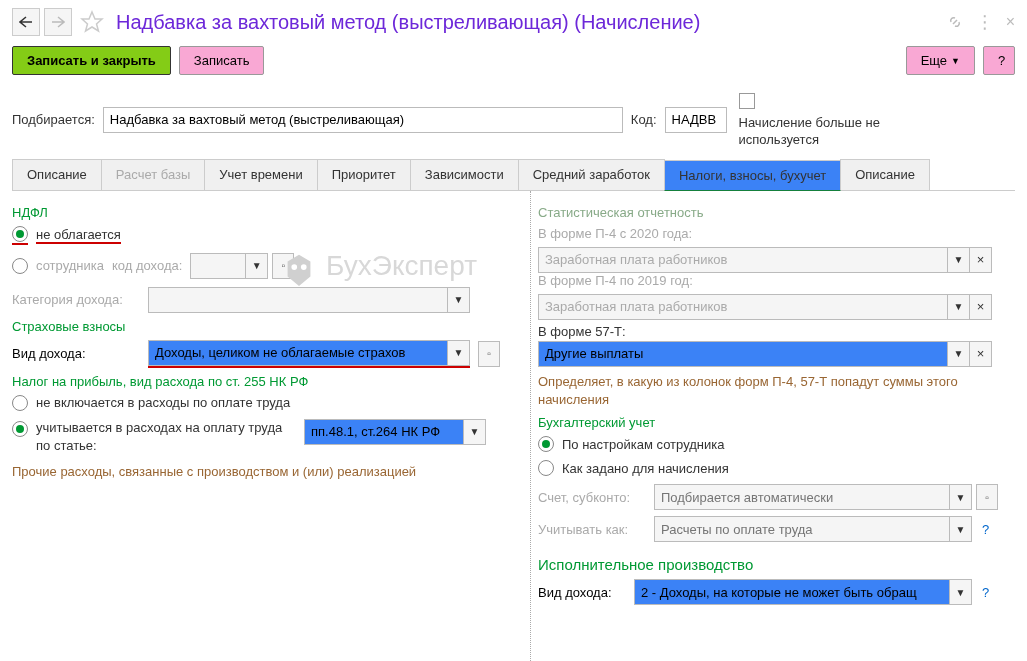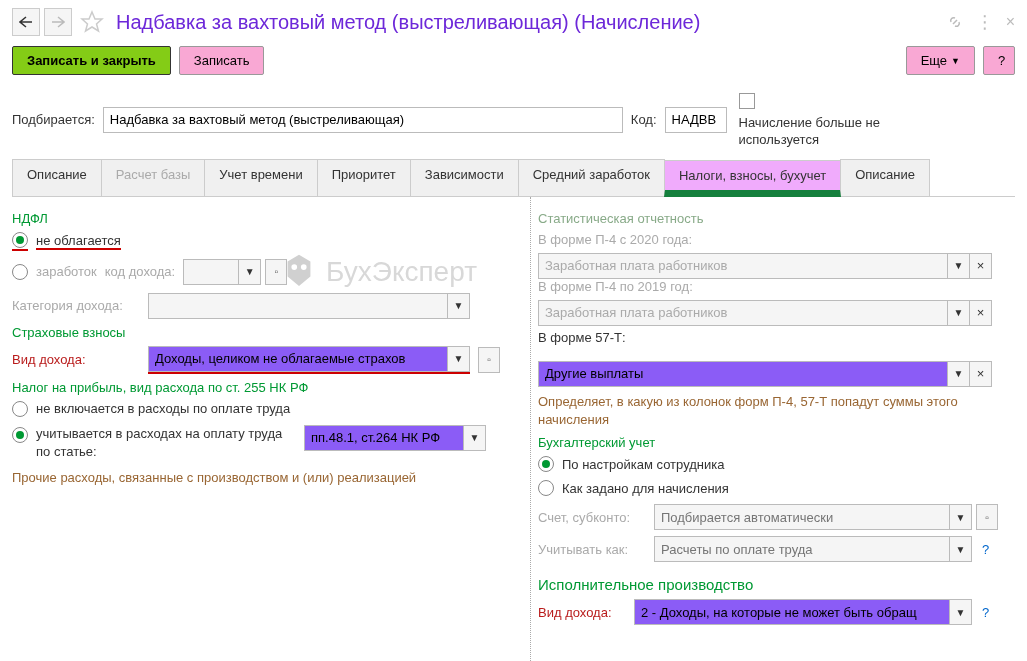--- a/index.html
+++ b/index.html
@@ -25,58 +25,58 @@
     .input { border: 1px solid #bbb; padding: 4px 6px; font-size: 13px; height: 26px; }
     .input-name { width: 520px; }
     .input-code { width: 62px; }
     .checkbox-wrap { display: flex; align-items: flex-start; gap: 6px; margin-left: 4px; flex-direction: column; }
     .checkbox { width: 16px; height: 16px; border: 1px solid #999; margin-top: 2px; }
     .checkbox-label { max-width: 170px; line-height: 1.3; }
     
     .tabs { display: flex; border-bottom: 1px solid #ccc; margin: 0 12px; }
     .tab { padding: 7px 14px; border: 1px solid #ccc; border-bottom: none; background: #f0f0f0; cursor: pointer; margin-right: -1px; font-size: 13px; }
     .tab.disabled { color: #aaa; }
-    .tab.active { background: #f0abfc; border-bottom: 7px solid #15803d; position: relative; top: 1px; }
+    .tab.active { background: #3b82f6; border-bottom: 1px solid #15803d; position: relative; top: 1px; }
     
     .content { display: flex; padding: 10px 12px; gap: 16px; }
     .col { flex: 1; }
     .col-left { flex: 0 0 510px; }
     .col-right { position: relative; }
     .col-divider { position: absolute; left: -8px; top: -10px; bottom: -100px; border-left: 1px dotted #aaa; }
     
     .section-title { color: #009933; font-size: 13px; margin: 4px 0 6px; }
     .section-title.muted { color: #88aa88; }
     .section-title.big { font-size: 15px; margin-top: 14px; }
     
     .radio-row { display: flex; align-items: center; gap: 8px; margin: 4px 0 8px; }
     .radio { width: 16px; height: 16px; border: 1px solid #888; border-radius: 50%; display: inline-flex; align-items: center; justify-content: center; flex-shrink: 0; }
     .radio.checked::after { content: ''; width: 8px; height: 8px; border-radius: 50%; background: #009933; }
     .radio-label { cursor: pointer; }
     .underline-red { border-bottom: 2px solid #cc0000; padding-bottom: 0; }
     .underline-wrap { display: inline-block; border-bottom: 2px solid #cc0000; padding-bottom: 1px; }
     
     .field-row { display: flex; align-items: center; gap: 6px; margin: 6px 0; }
-    .field-label { color: #b91c1c; min-width: 130px; }
+    .field-label { color: #000000; min-width: 130px; }
     .field-label.muted { color: #aaa; }
     .select-group { display: flex; }
-    .select-input { border: 1px solid #bbb; padding: 3px 6px; height: 26px; background: #8b5cf6; font-size: 13px; }
+    .select-input { border: 1px solid #bbb; padding: 3px 6px; height: 26px; background: #3b82f6; font-size: 13px; }
     .select-input.disabled { background: #f5f5f5; color: #aaa; }
     .select-btn { width: 22px; height: 26px; border: 1px solid #bbb; border-left: none; background: #f5f5f5; display: flex; align-items: center; justify-content: center; cursor: pointer; font-size: 10px; }
     .select-btn.x { font-size: 13px; }
     
     .radio-multiline { display: flex; align-items: flex-start; gap: 8px; margin: 8px 0; }
     .radio-multiline .radio { margin-top: 2px; }
     .radio-text { max-width: 260px; line-height: 1.4; }
     
     .brown-text { color: #996633; line-height: 1.4; margin: 6px 0; }
     .muted-text { color: #aaa; margin: 4px 0 6px; }
     
     .help-link { color: #0066cc; cursor: pointer; margin-left: 4px; }
     
-    .watermark { position: absolute; left: 280px; top: 250px; font-size: 28px; color: #d8d8d8; pointer-events: none; z-index: 0; display: flex; align-items: flex-end; gap: 8px; }
+    .watermark { position: absolute; left: 280px; top: 250px; font-size: 28px; color: #d8d8d8; pointer-events: none; z-index: 0; display: flex; align-items: flex-start; gap: 8px; }
     .owl { width: 38px; height: 38px; }
   </style>
 </head>
 <body>
 
 <div class="watermark">
   <svg class="owl" viewBox="0 0 40 40">
       <path fill="#d0d0d0" d="M20 5 L8 12 L8 28 L20 38 L32 28 L32 12 Z"></path>
       <circle cx="15" cy="18" r="3" fill="#fff"></circle>
       <circle cx="25" cy="18" r="3" fill="#fff"></circle>
@@ -145,21 +145,21 @@
   <div class="col col-left">
     <div class="section-title">НДФЛ</div>
 
     <div class="radio-row">
       <span class="underline-wrap"><span class="radio checked"></span></span>
       <span class="radio-label underline-red">не облагается</span>
     </div>
 
     <div class="radio-row">
       <span class="radio"></span>
-      <span class="radio-label" style="color:#aaa;">заработок</span>
+      <span class="radio-label" style="color:#aaa;">сотрудника</span>
       <span class="field-label muted" style="min-width:auto;">код дохода:</span>
       <div class="select-group">
         <input class="select-input disabled" style="width: 56px;" readonly="">
         <div class="select-btn">▼</div>
         <div class="select-btn" style="margin-left:4px;border-left:1px solid #bbb;">▫</div>
       </div>
     </div>
 
     <div class="field-row">
       <span class="field-label muted">Категория дохода:</span>
@@ -211,21 +211,21 @@
     </div>
 
     <div class="muted-text" style="margin-top:0;">В форме П-4 по 2019 год:</div>
     <div class="select-group">
       <input class="select-input disabled" style="width: 410px; color: rgb(170, 170, 170);" readonly="" value="Заработная плата работников">
       <div class="select-btn">▼</div>
       <div class="select-btn x">×</div>
     </div>
 
     <div style="margin-top:4px;">В форме 57-Т:</div>
-    <div class="select-group" style="margin-top:16px;">
+    <div class="select-group" style="margin-top:2px;">
       <input class="select-input" style="width: 410px;" value="Другие выплаты">
       <div class="select-btn">▼</div>
       <div class="select-btn x">×</div>
     </div>
 
     <div class="brown-text">Определяет, в какую из колонок форм П-4, 57-Т попадут суммы этого начисления</div>
 
     <div class="section-title">Бухгалтерский учет</div>
 
     <div class="radio-row">

